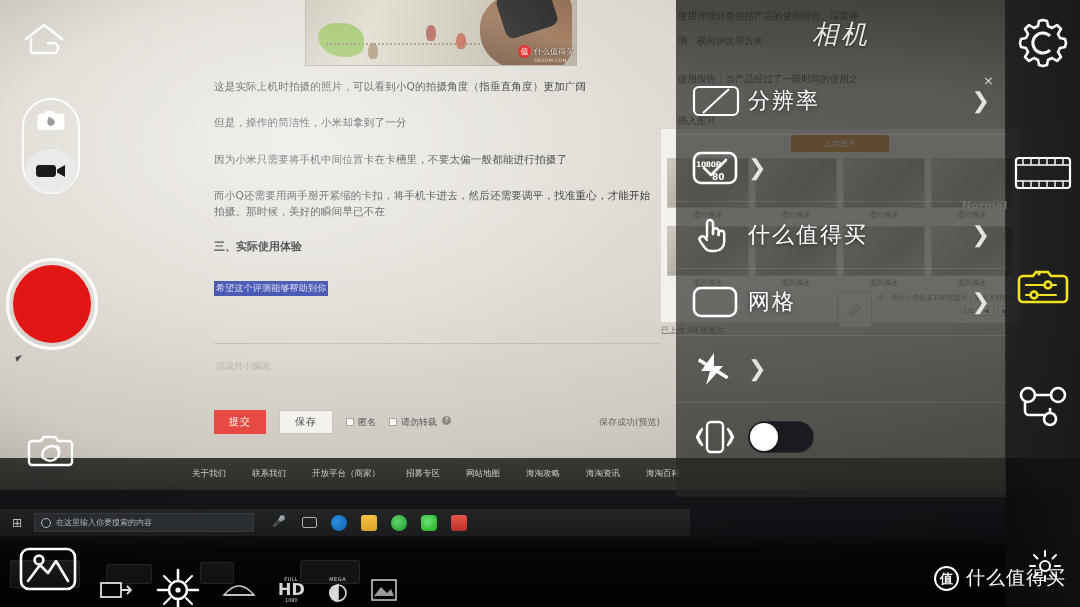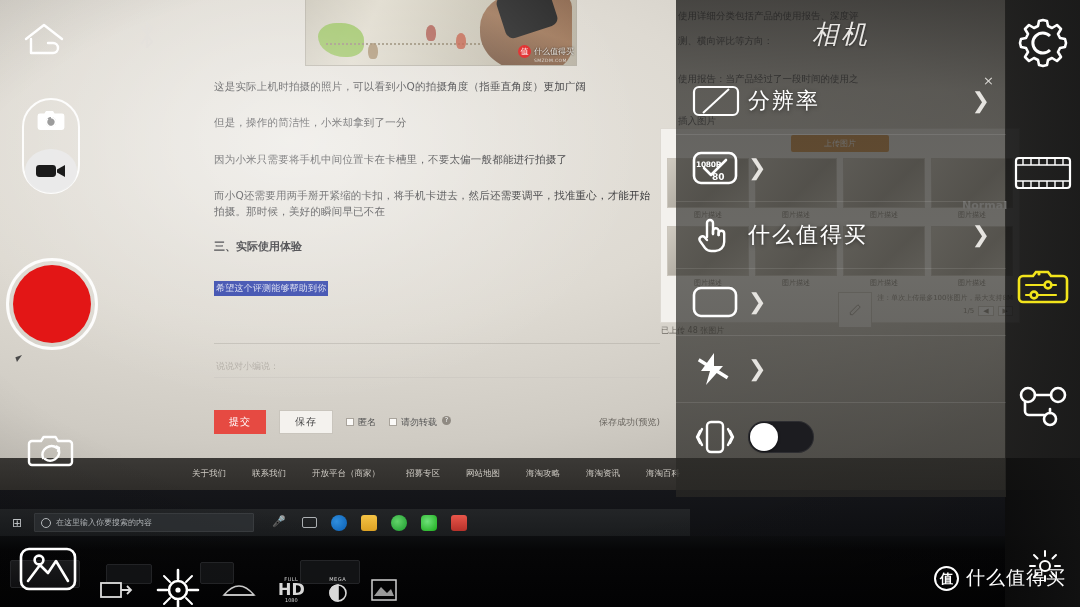--- a/index.html
+++ b/index.html
@@ -600,20 +600,21 @@
     <span class="sr-label">什么值得买</span>
     <span class="sr-chevron">❯</span>
   </div>
 
   <div class="setting-row">
     <span class="sr-icon">
       <svg width="46" height="32" viewBox="0 0 46 32" fill="none" stroke="#ffffff" stroke-width="2.6">
         <rect x="2" y="2" width="42" height="28" rx="7"></rect>
       </svg>
     </span>
+    <span class="sr-label">网格</span>
     <span class="sr-chevron">❯</span>
   </div>
 
   <div class="setting-row">
     <span class="sr-icon">
       <svg width="42" height="36" viewBox="0 0 42 36" fill="#ffffff">
         <path d="M22 2 L9 20 h9 L14 34 L31 15 h-9 z"></path>
         <rect x="4" y="16" width="34" height="3.4" transform="rotate(32 21 18)" fill="#ffffff"></rect>
       </svg>
     </span>

